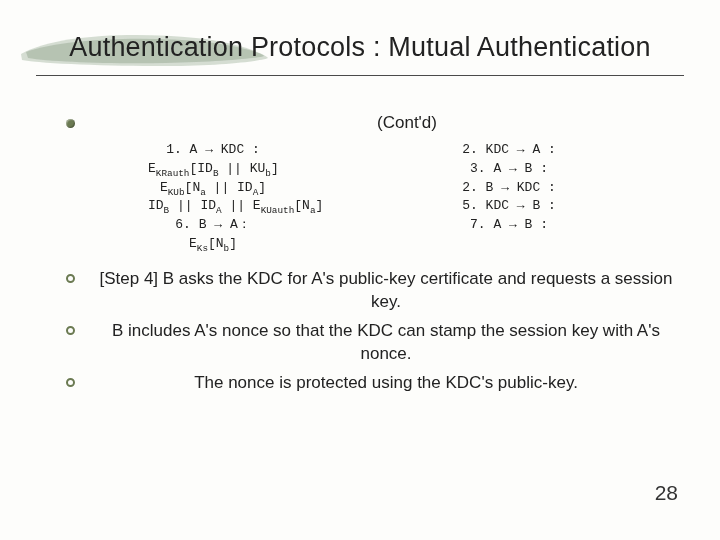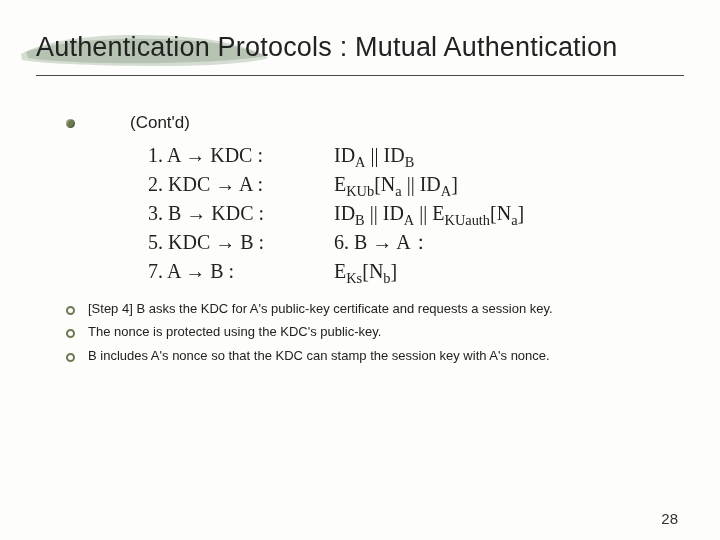--- a/index.html
+++ b/index.html
@@ -9,20 +9,21 @@
     height: 540px;
     background: #fdfdfb;
     font-family: "Verdana", "Tahoma", sans-serif;
     color: #222;
     position: relative;
     overflow: hidden;
   }
   .slide {
     padding: 24px 36px 0 36px;
     box-sizing: border-box;
+    text-align: center;
   }
   .title-wrap {
     position: relative;
     margin-bottom: 36px;
   }
   .brush {
     position: absolute;
     left: -20px;
     top: 6px;
     width: 260px;
@@ -70,32 +71,32 @@
   .subhead {
     font-family: "Tahoma", sans-serif;
     margin-left: 42px;
   }
   .steps {
     display: grid;
     grid-template-columns: 130px auto;
     column-gap: 56px;
     row-gap: 0;
     margin: 6px 0 14px 60px;
-    font-family: Liberation Serif, serif;
-    font-size: 20px;
+    font-family: Liberation Mono, monospace;
+    font-size: 13px;
     line-height: 1.45;
   }
   .lhs { white-space: nowrap; }
   .rhs { white-space: nowrap; }
   sub { font-size: 0.72em; line-height: 0; }
   ul.sub {
     list-style: none;
     margin: 4px 0 0 28px;
     padding: 0;
-    font-size: 13px;
+    font-size: 17px;
   }
   ul.sub > li {
     position: relative;
     padding-left: 24px;
     margin-bottom: 6px;
     line-height: 1.35;
   }
   ul.sub > li::before {
     content: "";
     position: absolute;
@@ -103,23 +104,23 @@
     top: 6px;
     width: 9px;
     height: 9px;
     border: 2px solid #6b7a52;
     border-radius: 50%;
     box-sizing: border-box;
   }
   .pagenum {
     position: absolute;
     right: 42px;
-    bottom: 13px;
+    bottom: 35px;
     font-family: "Tahoma", sans-serif;
-    font-size: 15px;
+    font-size: 21px;
     color: #333;
   }
   .ff { font-family: "Tahoma","Verdana",sans-serif; }
 </style>
 </head>
 <body>
 
 <div class="slide">
 
   <div class="title-wrap">
@@ -130,40 +131,41 @@
     <h1>Authentication Protocols : Mutual Authentication</h1>
     <hr class="rule">
   </div>
 
   <ul class="top">
     <li>
       <span class="subhead">(Cont'd)</span>
 
       <div class="steps">
         <span class="lhs">1. A → KDC :</span>
-        <span class="rhs">ID<sub>A</sub> || ID<sub>B</sub></span>
 
         <span class="lhs">2. KDC → A :</span>
+        <span class="rhs">E<sub>KRauth</sub>[ID<sub>B</sub> || KU<sub>b</sub>]</span>
 
+        <span class="lhs">3. A → B :</span>
         <span class="rhs">E<sub>KUb</sub>[N<sub>a</sub> || ID<sub>A</sub>]</span>
 
-        <span class="lhs">3. B → KDC :</span>
+        <span class="lhs">2. B → KDC :</span>
         <span class="rhs">ID<sub>B</sub> || ID<sub>A</sub> || E<sub>KUauth</sub>[N<sub>a</sub>]</span>
 
         <span class="lhs">5. KDC → B :</span>
 
         <span class="lhs">6. B → A：</span>
 
         <span class="lhs">7. A → B :</span>
         <span class="rhs">E<sub>Ks</sub>[N<sub>b</sub>]</span>
       </div>
     </li>
   </ul>
 
   <ul class="sub">
     <li><span class="ff">[Step 4] B asks the KDC for A's public-key certificate and requests a session key.</span></li>
+    <li><span class="ff">B includes A's nonce so that the KDC can stamp the session key with A's nonce.</span></li>
     <li><span class="ff">The nonce is protected using the KDC's public-key.</span></li>
-    <li><span class="ff">B includes A's nonce so that the KDC can stamp the session key with A's nonce.</span></li>
   </ul>
 
 </div>
 
 <div class="pagenum">28</div>
 
 </body></html>

